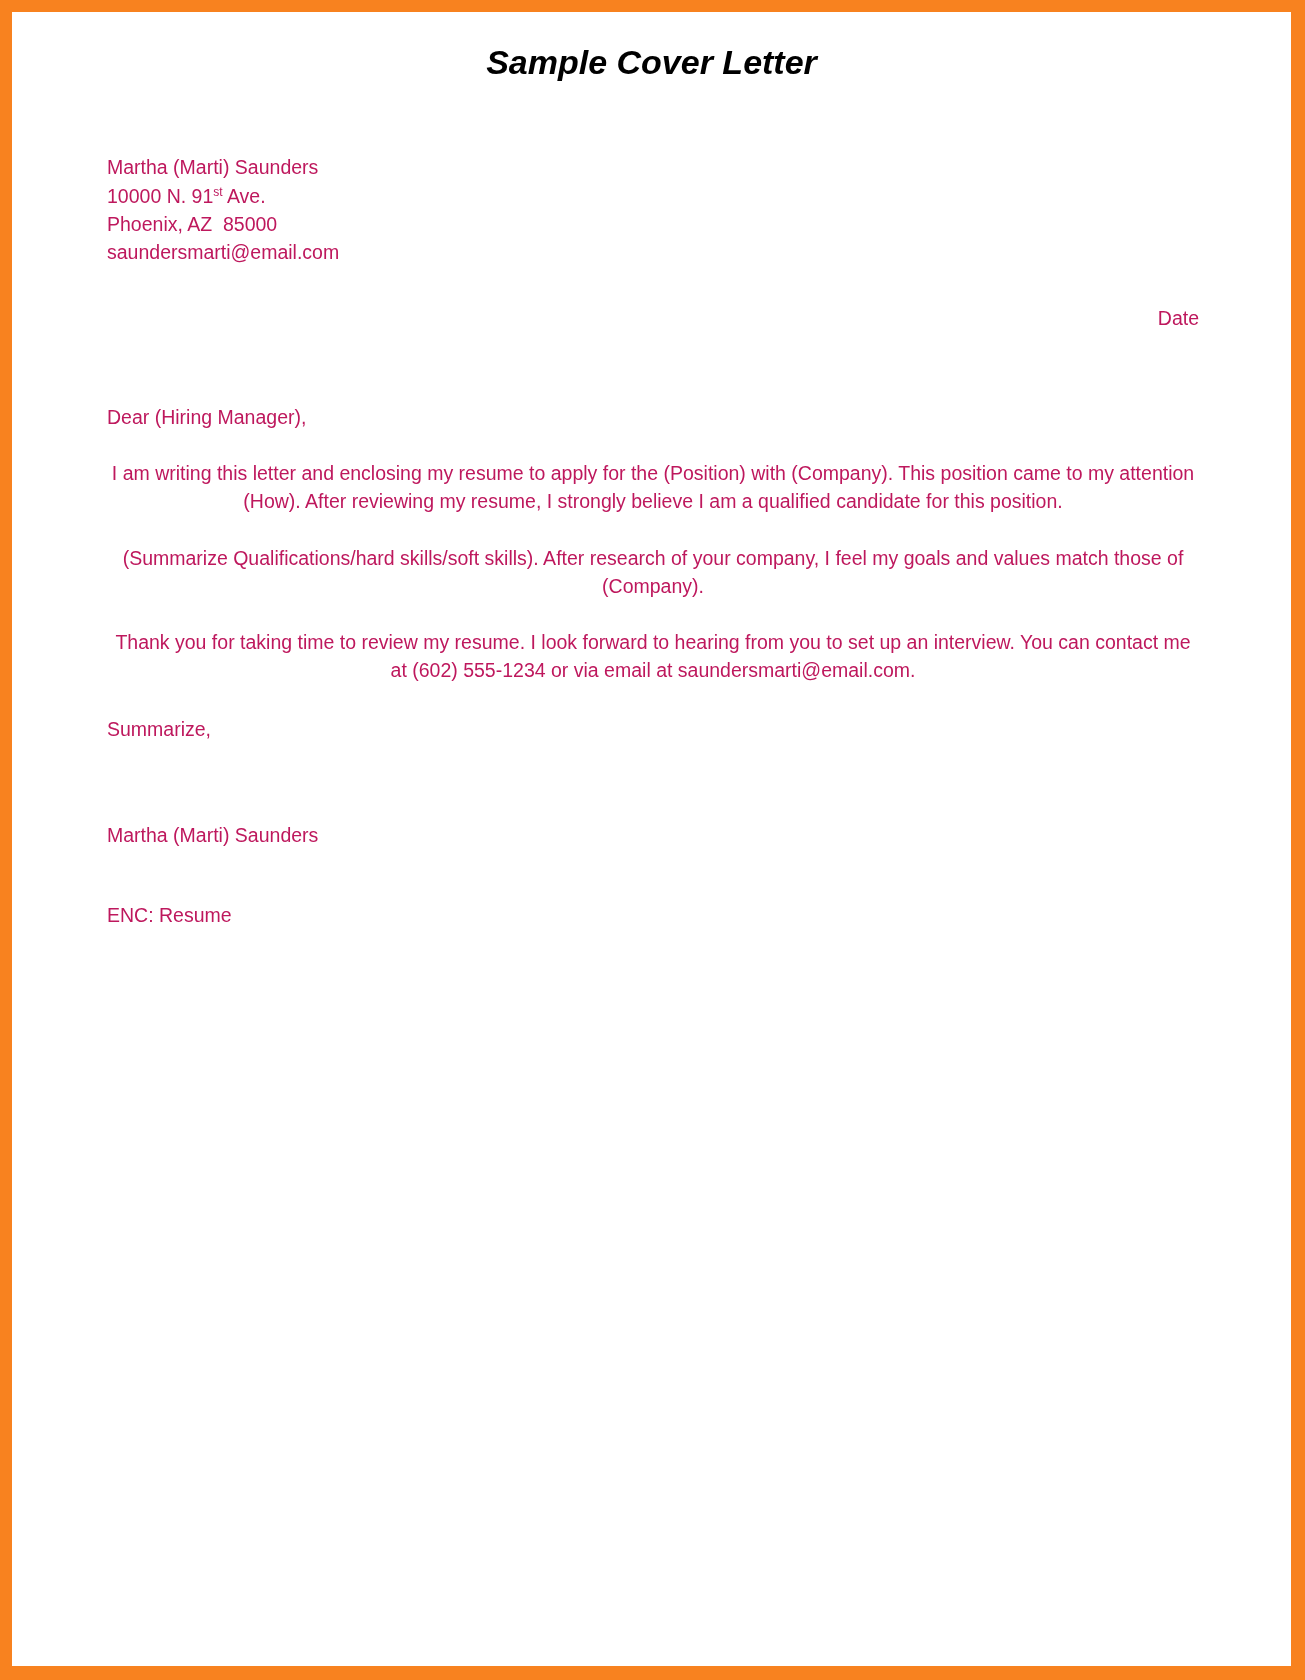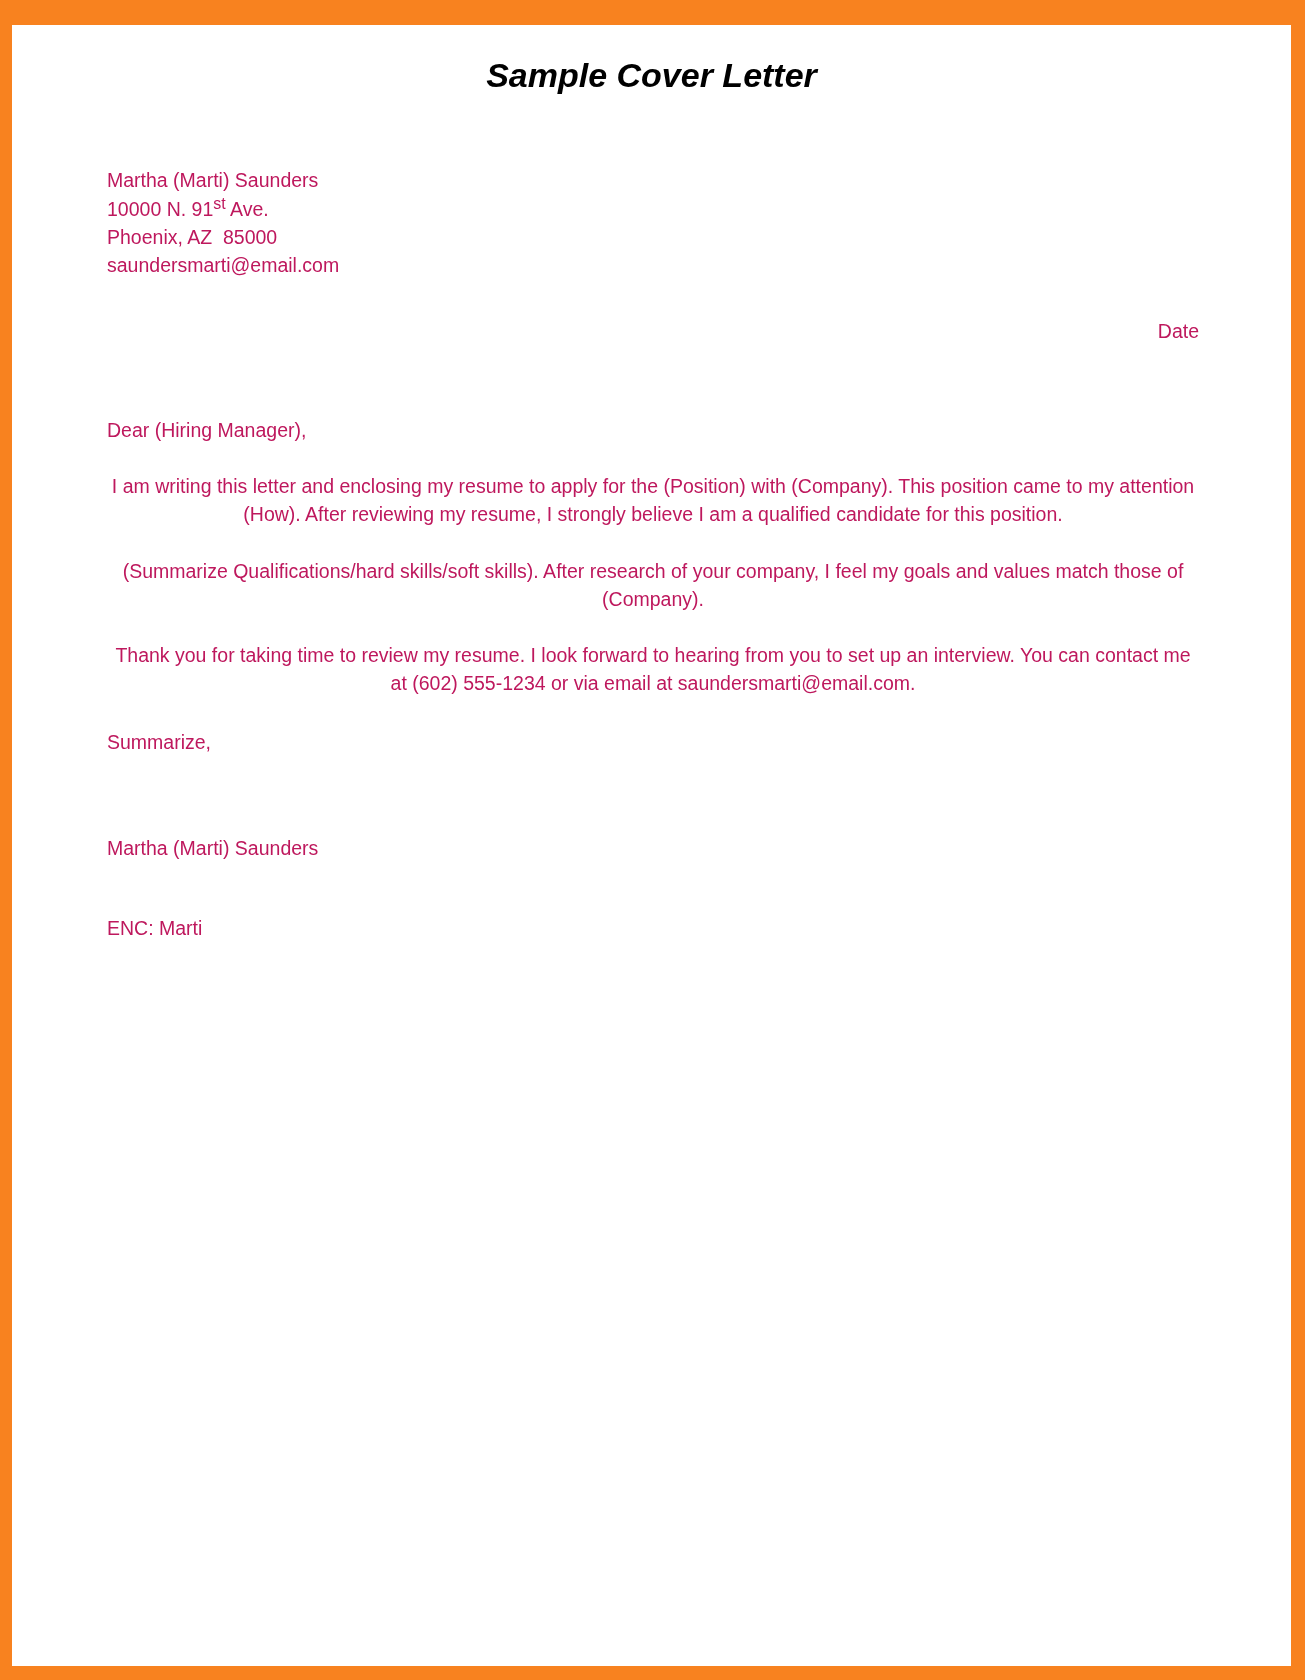--- a/index.html
+++ b/index.html
@@ -11,21 +11,21 @@
     width: 1305px;
     height: 1680px;
     font-family: "Liberation Sans", sans-serif;
     overflow: hidden;
   }
   .page-frame {
     width: 1305px;
     height: 1680px;
     box-sizing: border-box;
     background: #f8821f;
-    padding: 25px 14px 14px 12px;
+    padding: 12px 14px 14px 12px;
   }
   .paper {
     width: 100%;
     height: 100%;
     box-sizing: border-box;
     background: #ffffff;
     position: relative;
   }
   .doc-title {
     text-align: center;
@@ -43,21 +43,21 @@
     font-size: 19.5px;
     line-height: 1.45;
   }
   .block-sender {
     margin-top: 72px;
   }
   .sender-line {
     white-space: pre;
   }
   .sup {
-    font-size: 16px;
+    font-size: 12px;
     vertical-align: super;
     line-height: 0;
   }
   .block-date {
     margin-top: 38px;
     text-align: right;
   }
   .block-salutation {
     margin-top: 70px;
   }
@@ -97,17 +97,17 @@
       <div class="block-salutation">Dear (Hiring Manager),</div>
 
       <div class="para">I am writing this letter and enclosing my resume to apply for the (Position) with (Company). This position came to my attention (How). After reviewing my resume, I strongly believe I am a qualified candidate for this position.</div>
       <div class="para">(Summarize Qualifications/hard skills/soft skills). After research of your company, I feel my goals and values match those of (Company).</div>
       <div class="para">Thank you for taking time to review my resume. I look forward to hearing from you to set up an interview.  You can contact me at (602) 555-1234 or via email at saundersmarti@email.com.</div>
 
       <div class="block-closing">Summarize,</div>
 
       <div class="block-signature">Martha (Marti) Saunders</div>
 
-      <div class="block-enclosure">ENC: Marti</div>
+      <div class="block-enclosure">ENC: Resume</div>
 
     </div>
   </div>
 </div>
 
 </body></html>

